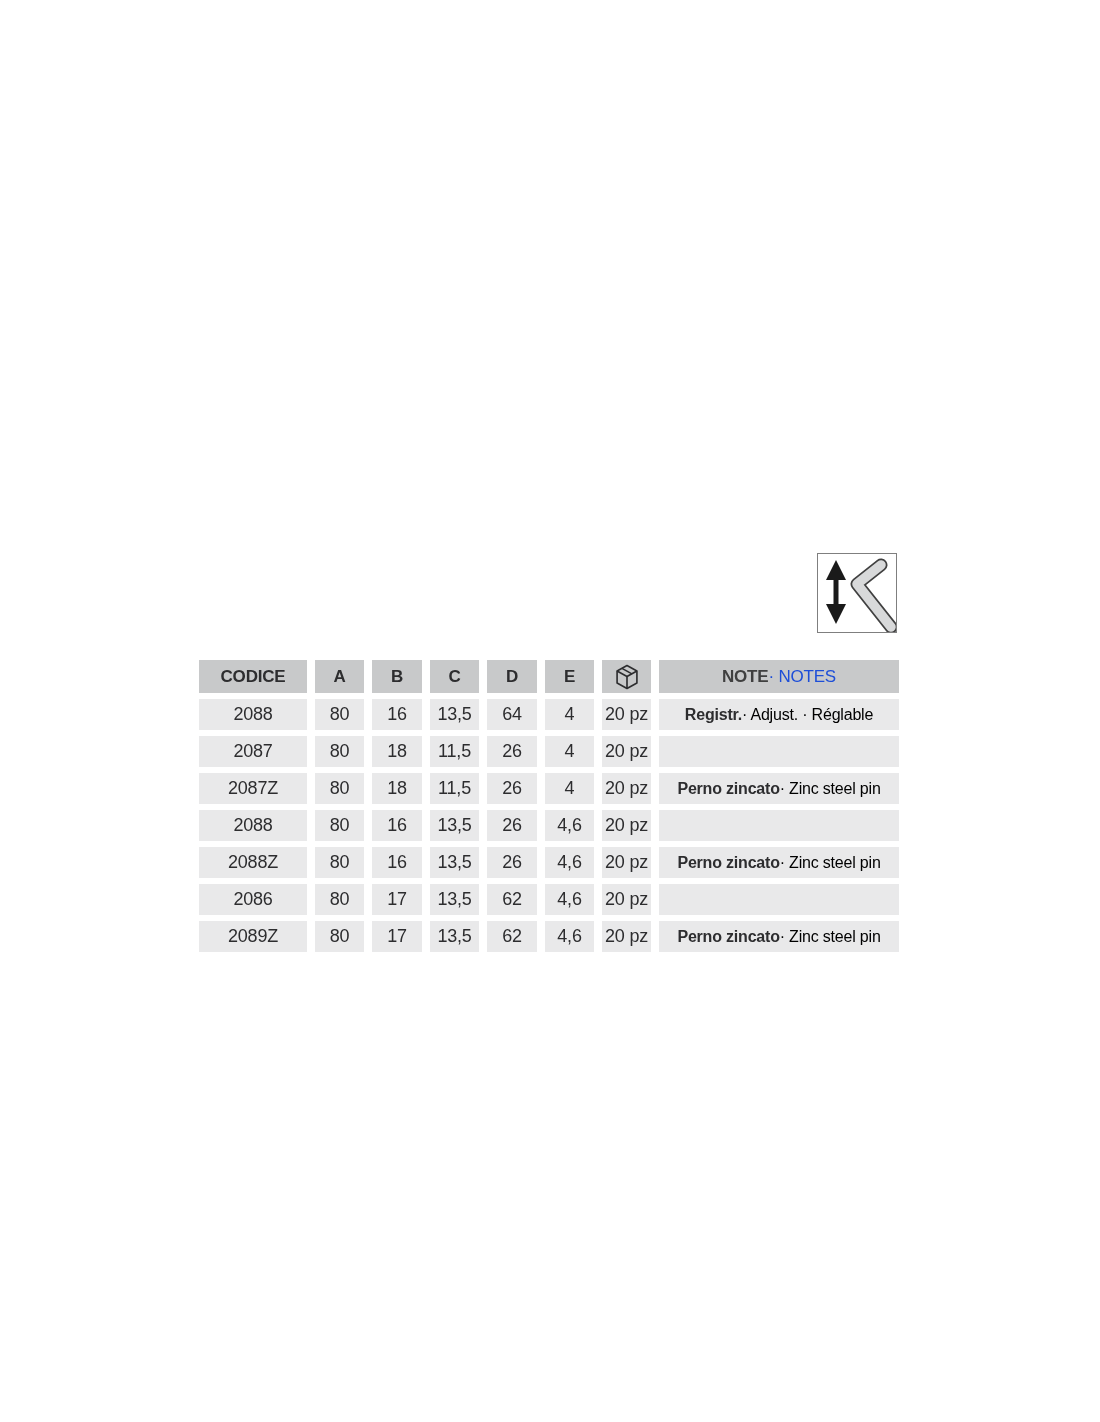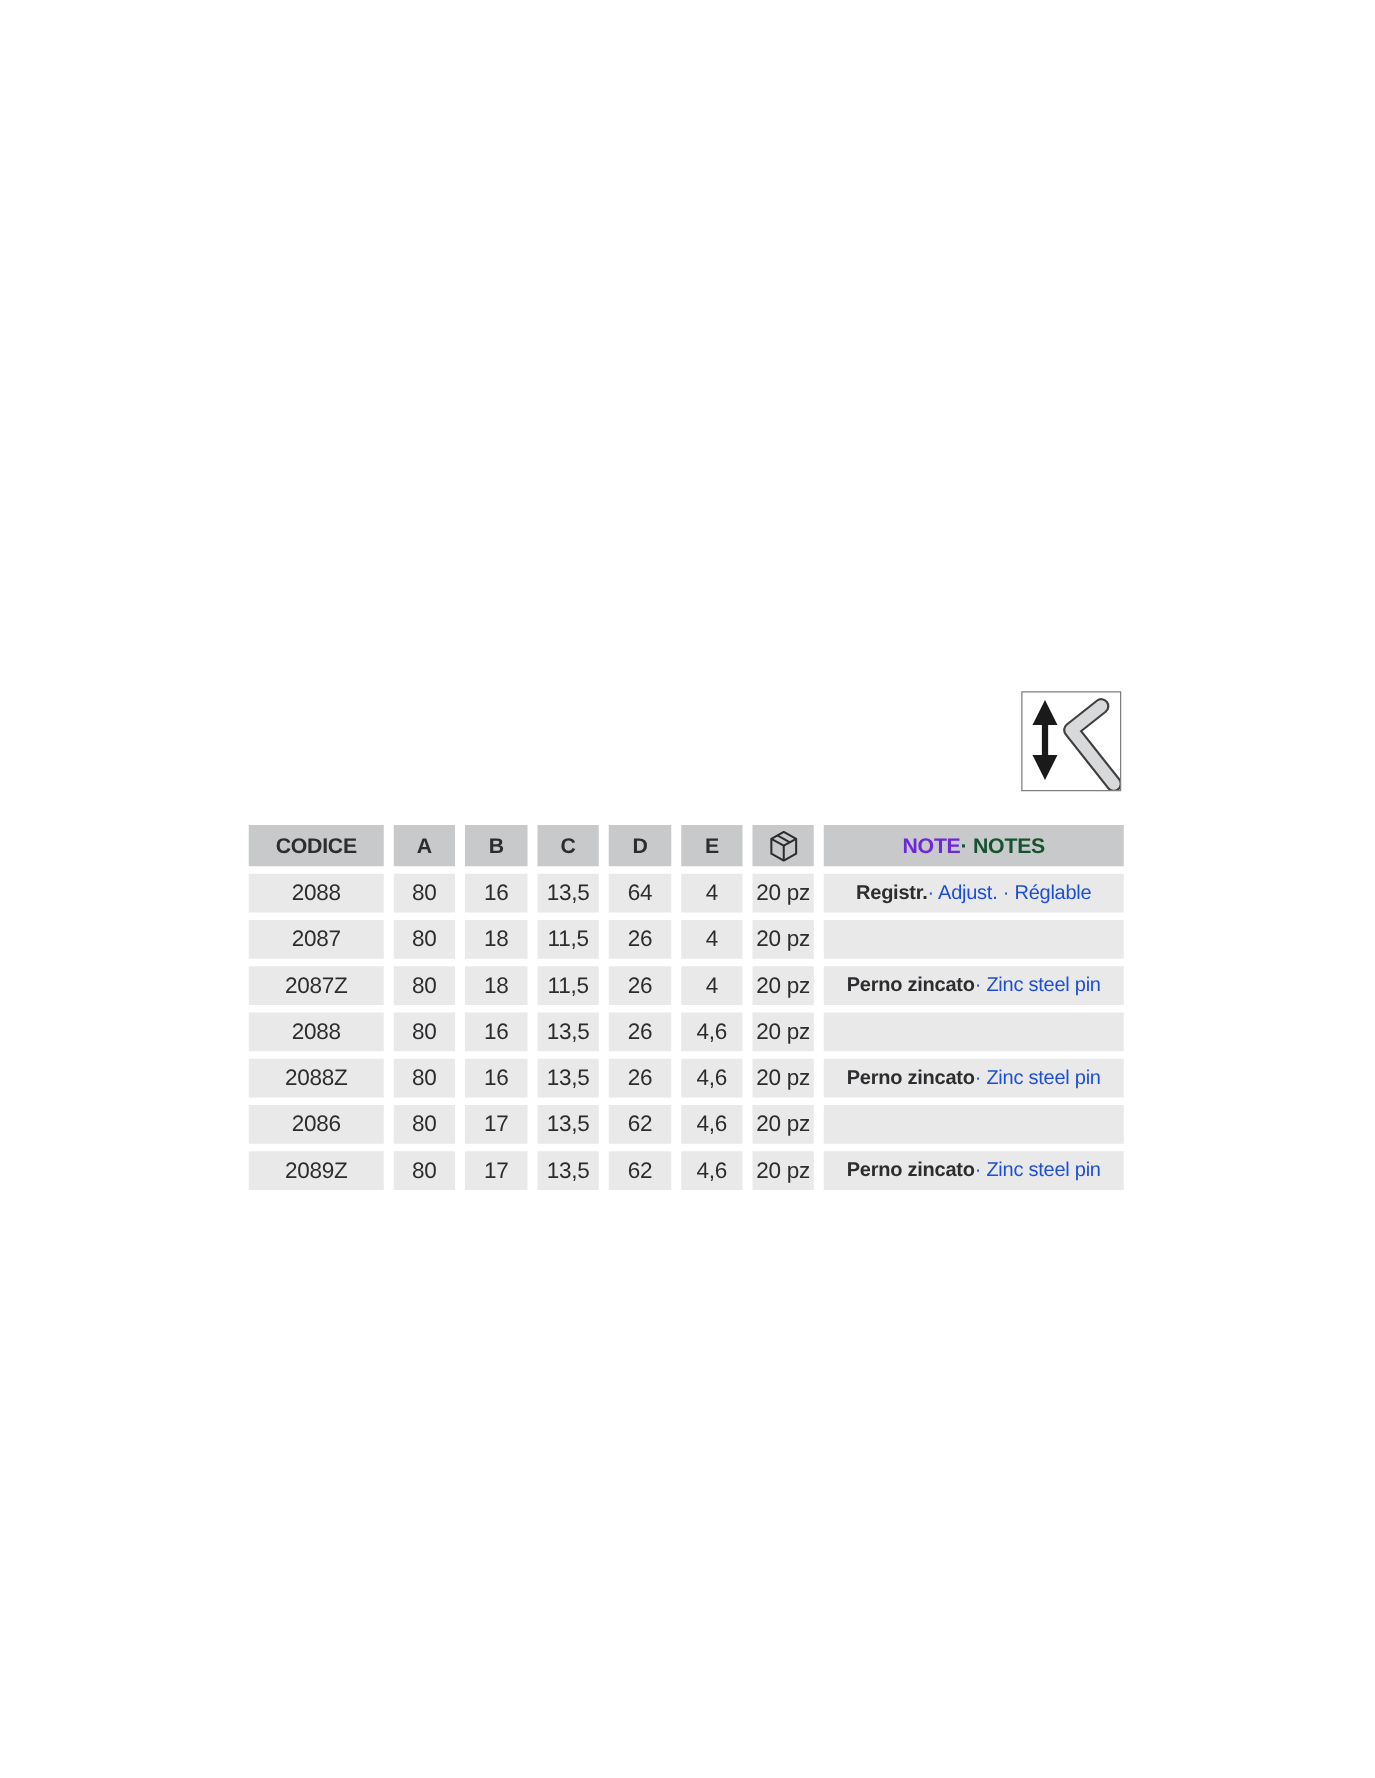--- a/index.html
+++ b/index.html
@@ -48,23 +48,23 @@
     font-weight: 500;
     white-space: nowrap;
   }
   .t-row.head .cell {
     background: #c8c9ca;
     font-weight: 700;
     font-size: 17px;
   }
   .cell.note { font-size: 16px; }
   .cell.note .np { font-weight: 700; color: #2d2d2f; }
-  .cell.note .ns { font-weight: 400; color: #1d4ed8; }
-  .t-row.head .cell.note .hnp { font-weight: 700; color: #6d28d9; }
-  .t-row.head .cell.note .hns { font-weight: 700; color: #14532d; }
+  .cell.note .ns { font-weight: 400; color: #000000; }
+  .t-row.head .cell.note .hnp { font-weight: 700; color: #404040; }
+  .t-row.head .cell.note .hns { font-weight: 400; color: #1d4ed8; }
   .cell .pkg-svg { display: block; }
 </style>
 </head>
 <body>
 
 <div class="canvas">
 
   <div class="legend-box">
     <svg width="78" height="78" viewBox="0 0 78 78">
       <path d="M63 11 L39 30 L73 73" fill="none" stroke="#404040" stroke-width="13" stroke-linecap="round" stroke-linejoin="round"></path>

